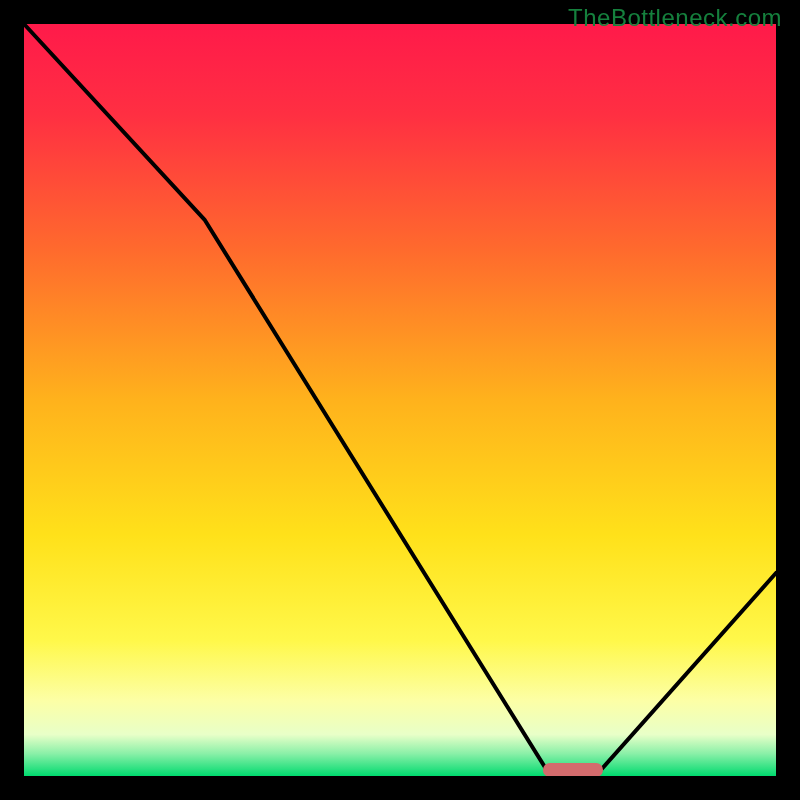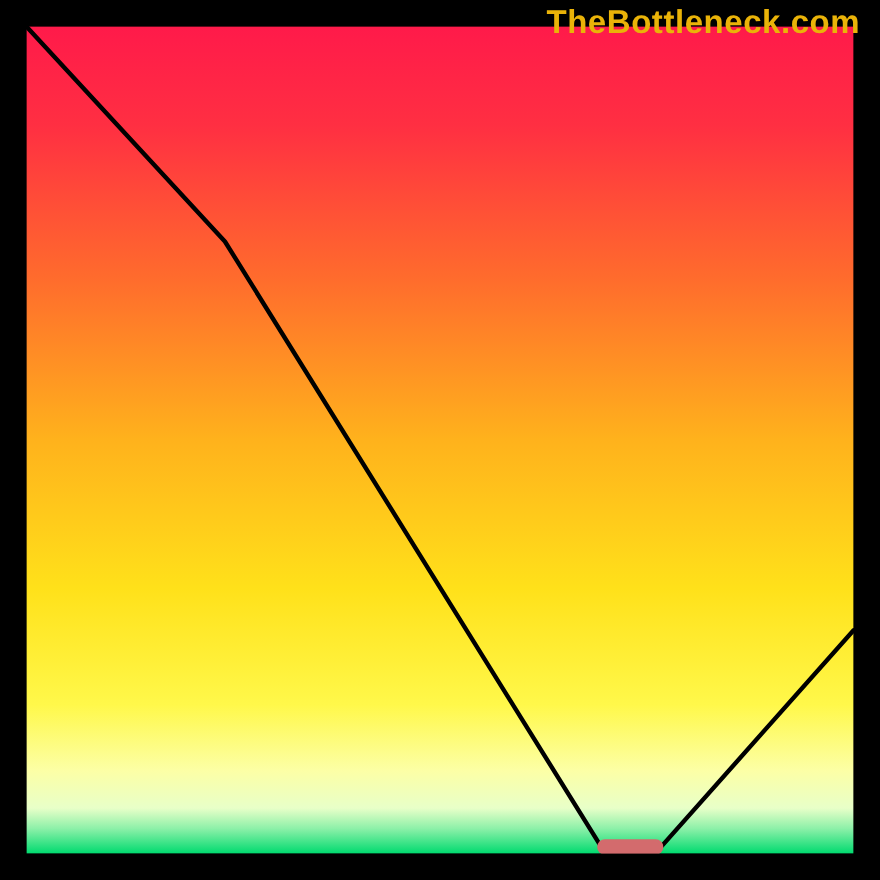--- a/index.html
+++ b/index.html
@@ -13,23 +13,23 @@
   }
   .container {
     position: relative;
     width: 800px;
     height: 800px;
   }
   .watermark {
     position: absolute;
     top: 4px;
     right: 18px;
-    color: #eab308;
-    font-size: 30px;
-    font-weight: 700;
+    color: #15803d;
+    font-size: 24px;
+    font-weight: 400;
     letter-spacing: 0.5px;
     z-index: 10;
   }
   svg {
     position: absolute;
     top: 0;
     left: 0;
   }
 </style>
 </head>

